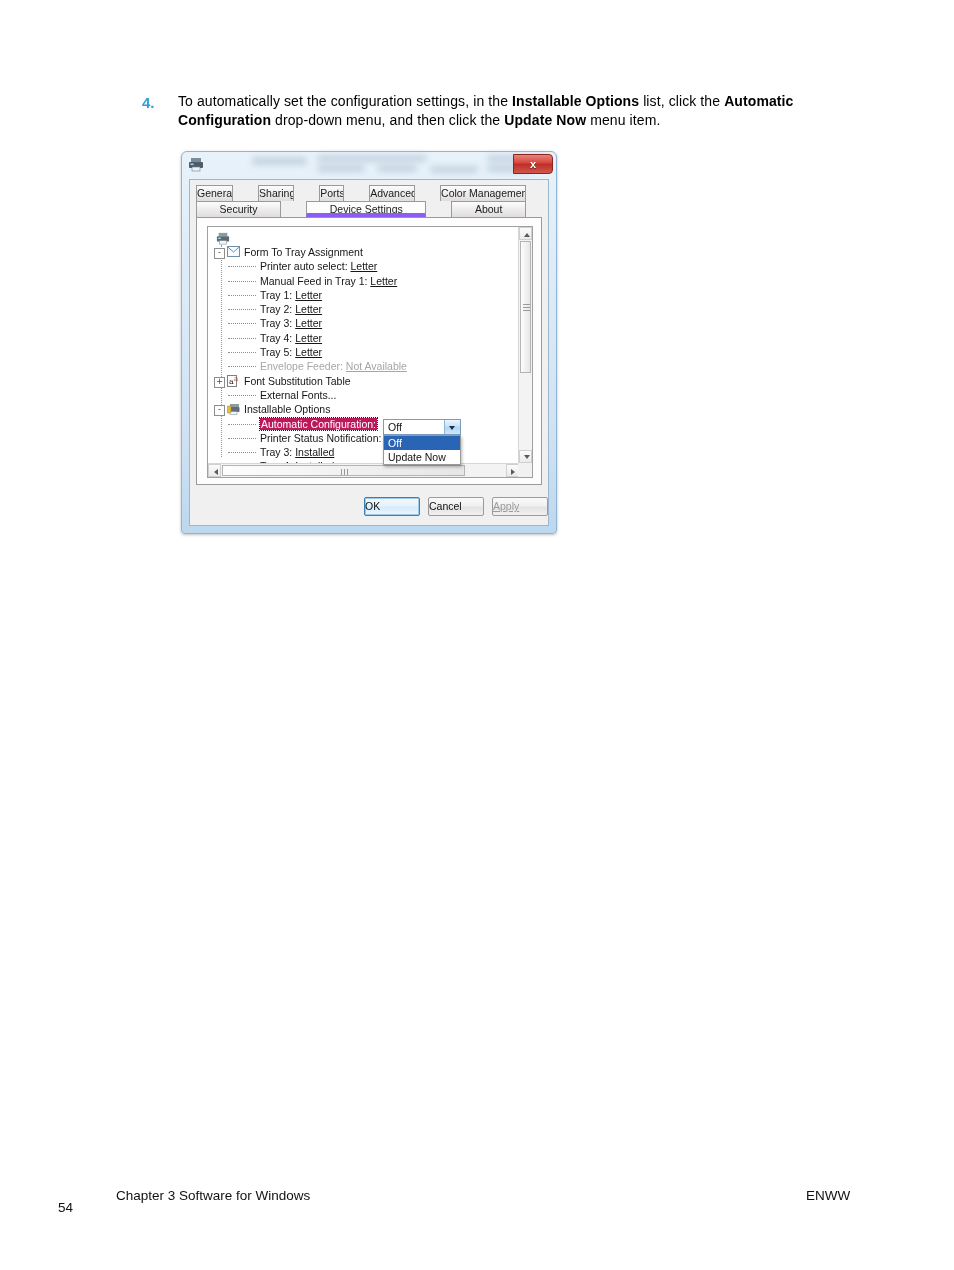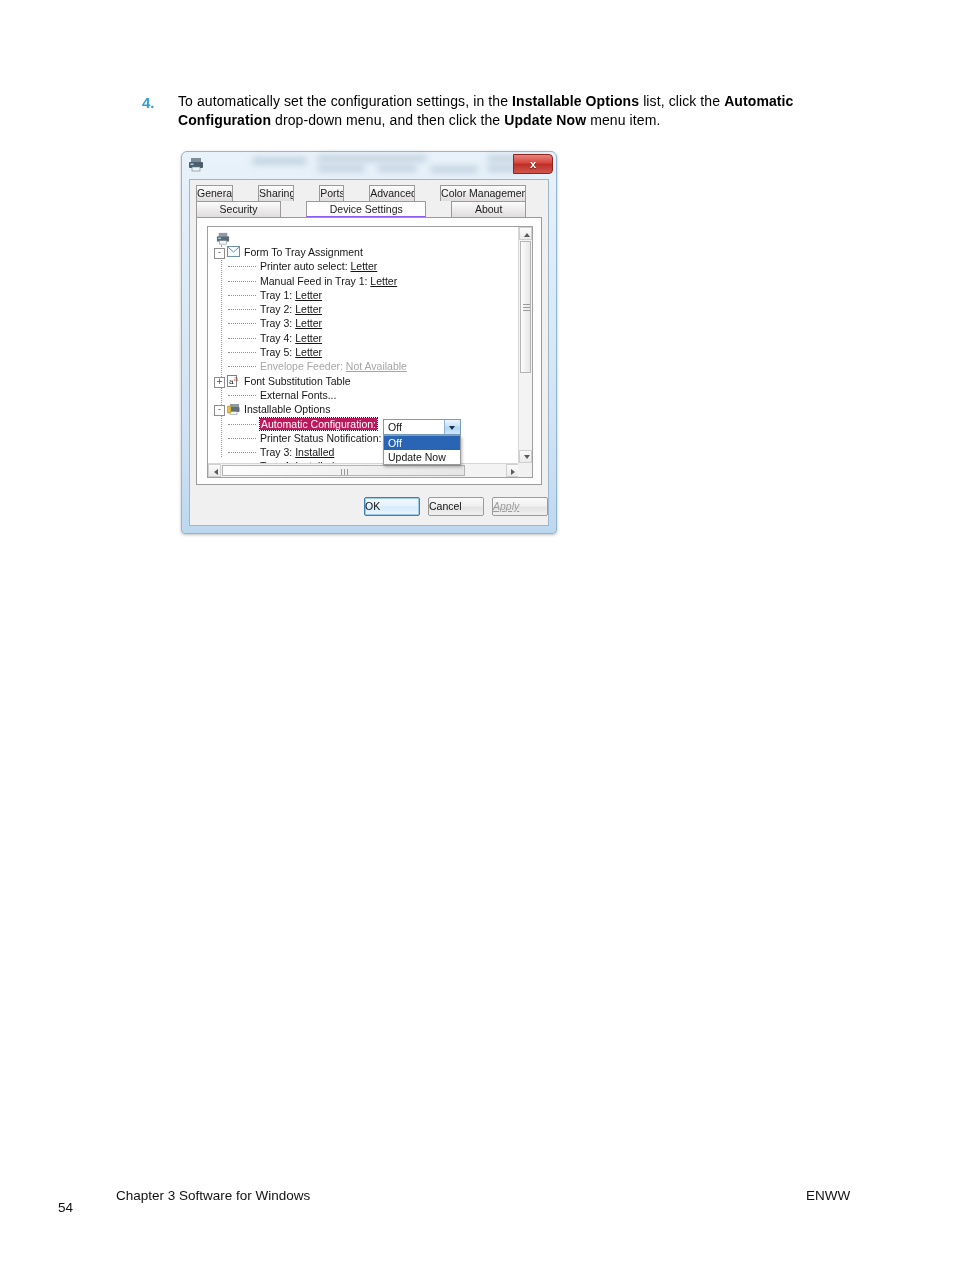--- a/index.html
+++ b/index.html
@@ -108,21 +108,21 @@
     box-sizing:border-box;
     color:#1a1a1a;
     cursor:pointer;
     white-space:nowrap;
     overflow:hidden;
   }
   .tab:last-child{margin-right:16px;}
   .tab.wide{flex:1.55 1 auto;}
   .tab.active{
     background:#fdfdfd;
-    border-bottom:1px solid #8b5cf6;
+    border-bottom:4px solid #8b5cf6;
     position:relative;
     z-index:3;
   }
   .tab-row.row2{margin-top:0;}
   .tab-row.row2 .tab{flex:1 1 auto;}
 
   
   #tabpage{
     position:absolute;
     left:6px; top:37px;
@@ -538,21 +538,21 @@
             <div class="dd-item">Update Now</div>
           </div>
 
       </div>
 
     </div>
 
     <div id="buttonbar">
       <div class="btn default" style="left:174px;top:0;width:56px;">OK</div>
       <div class="btn" style="left:238px;top:0;width:56px;">Cancel</div>
-      <div class="btn disabled" style="left:302px;top:0;width:56px;font-style:italic;">
+      <div class="btn disabled" style="left:302px;top:0;width:56px;">
         <span class="mnem">Apply</span>
       </div>
     </div>
 
   </div>
 </div>
 
 <div id="footer">
   <span id="footer-page">54</span>
   <span id="footer-chapter">Chapter 3   Software for Windows</span>

